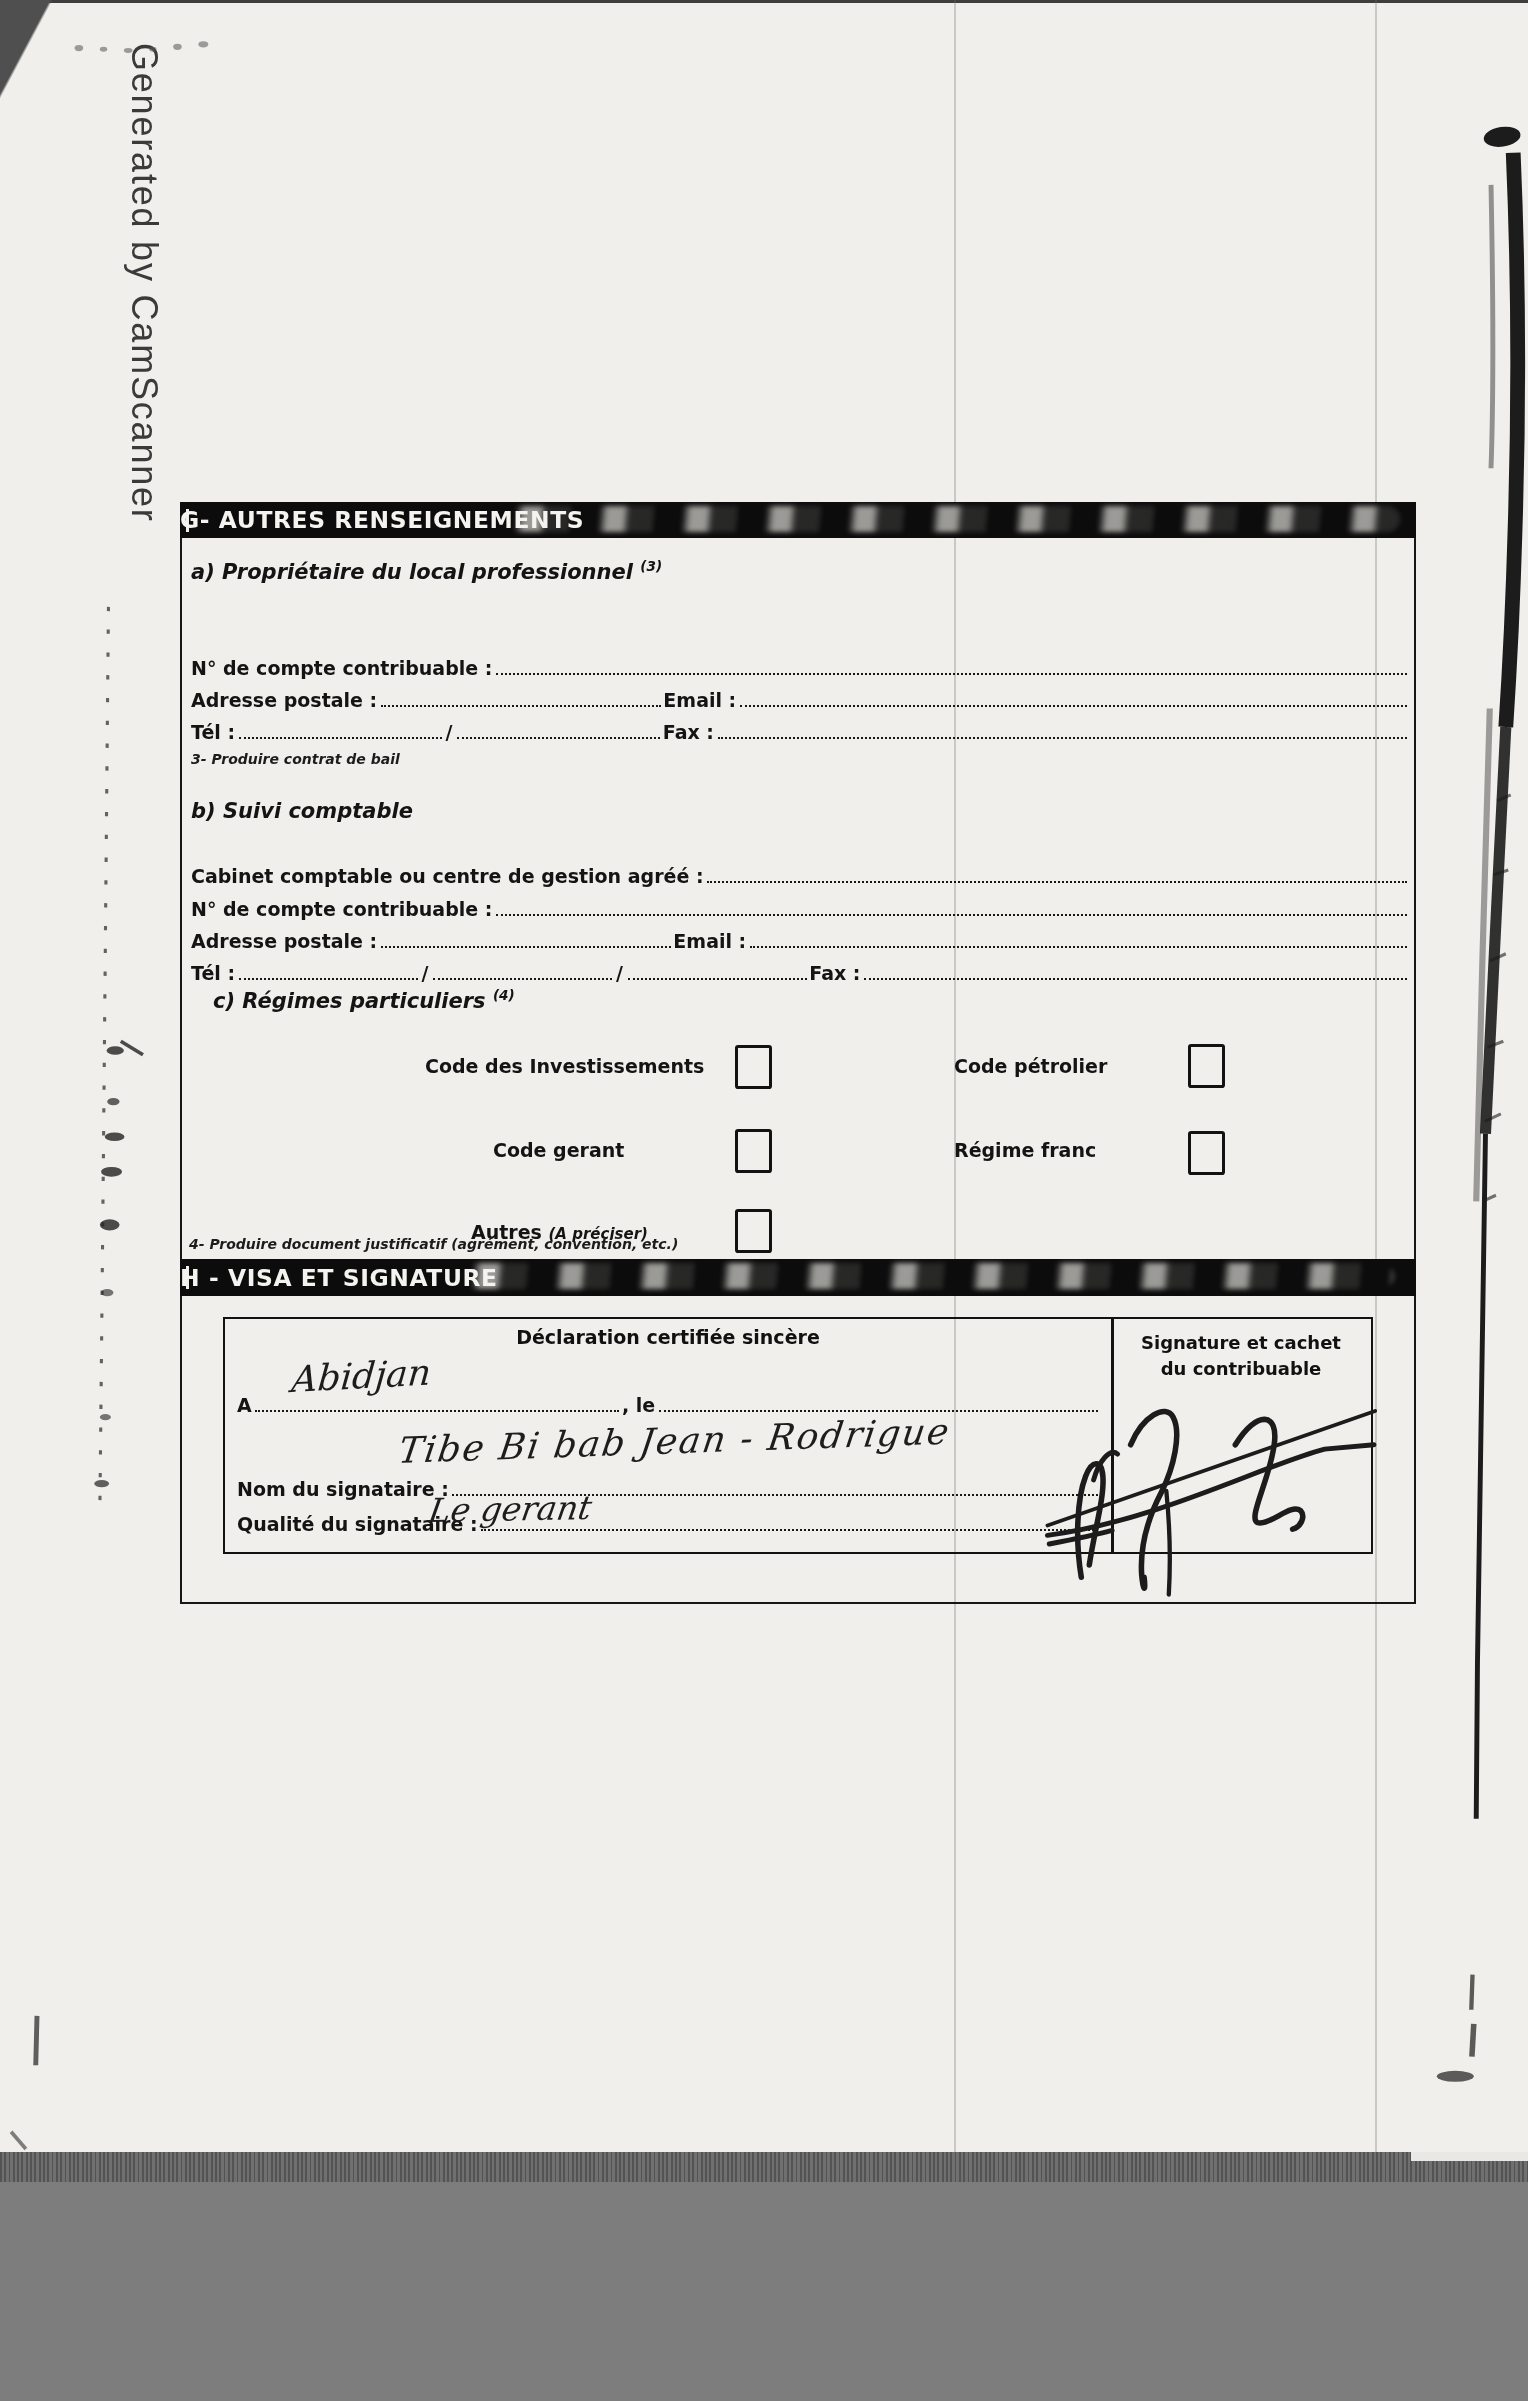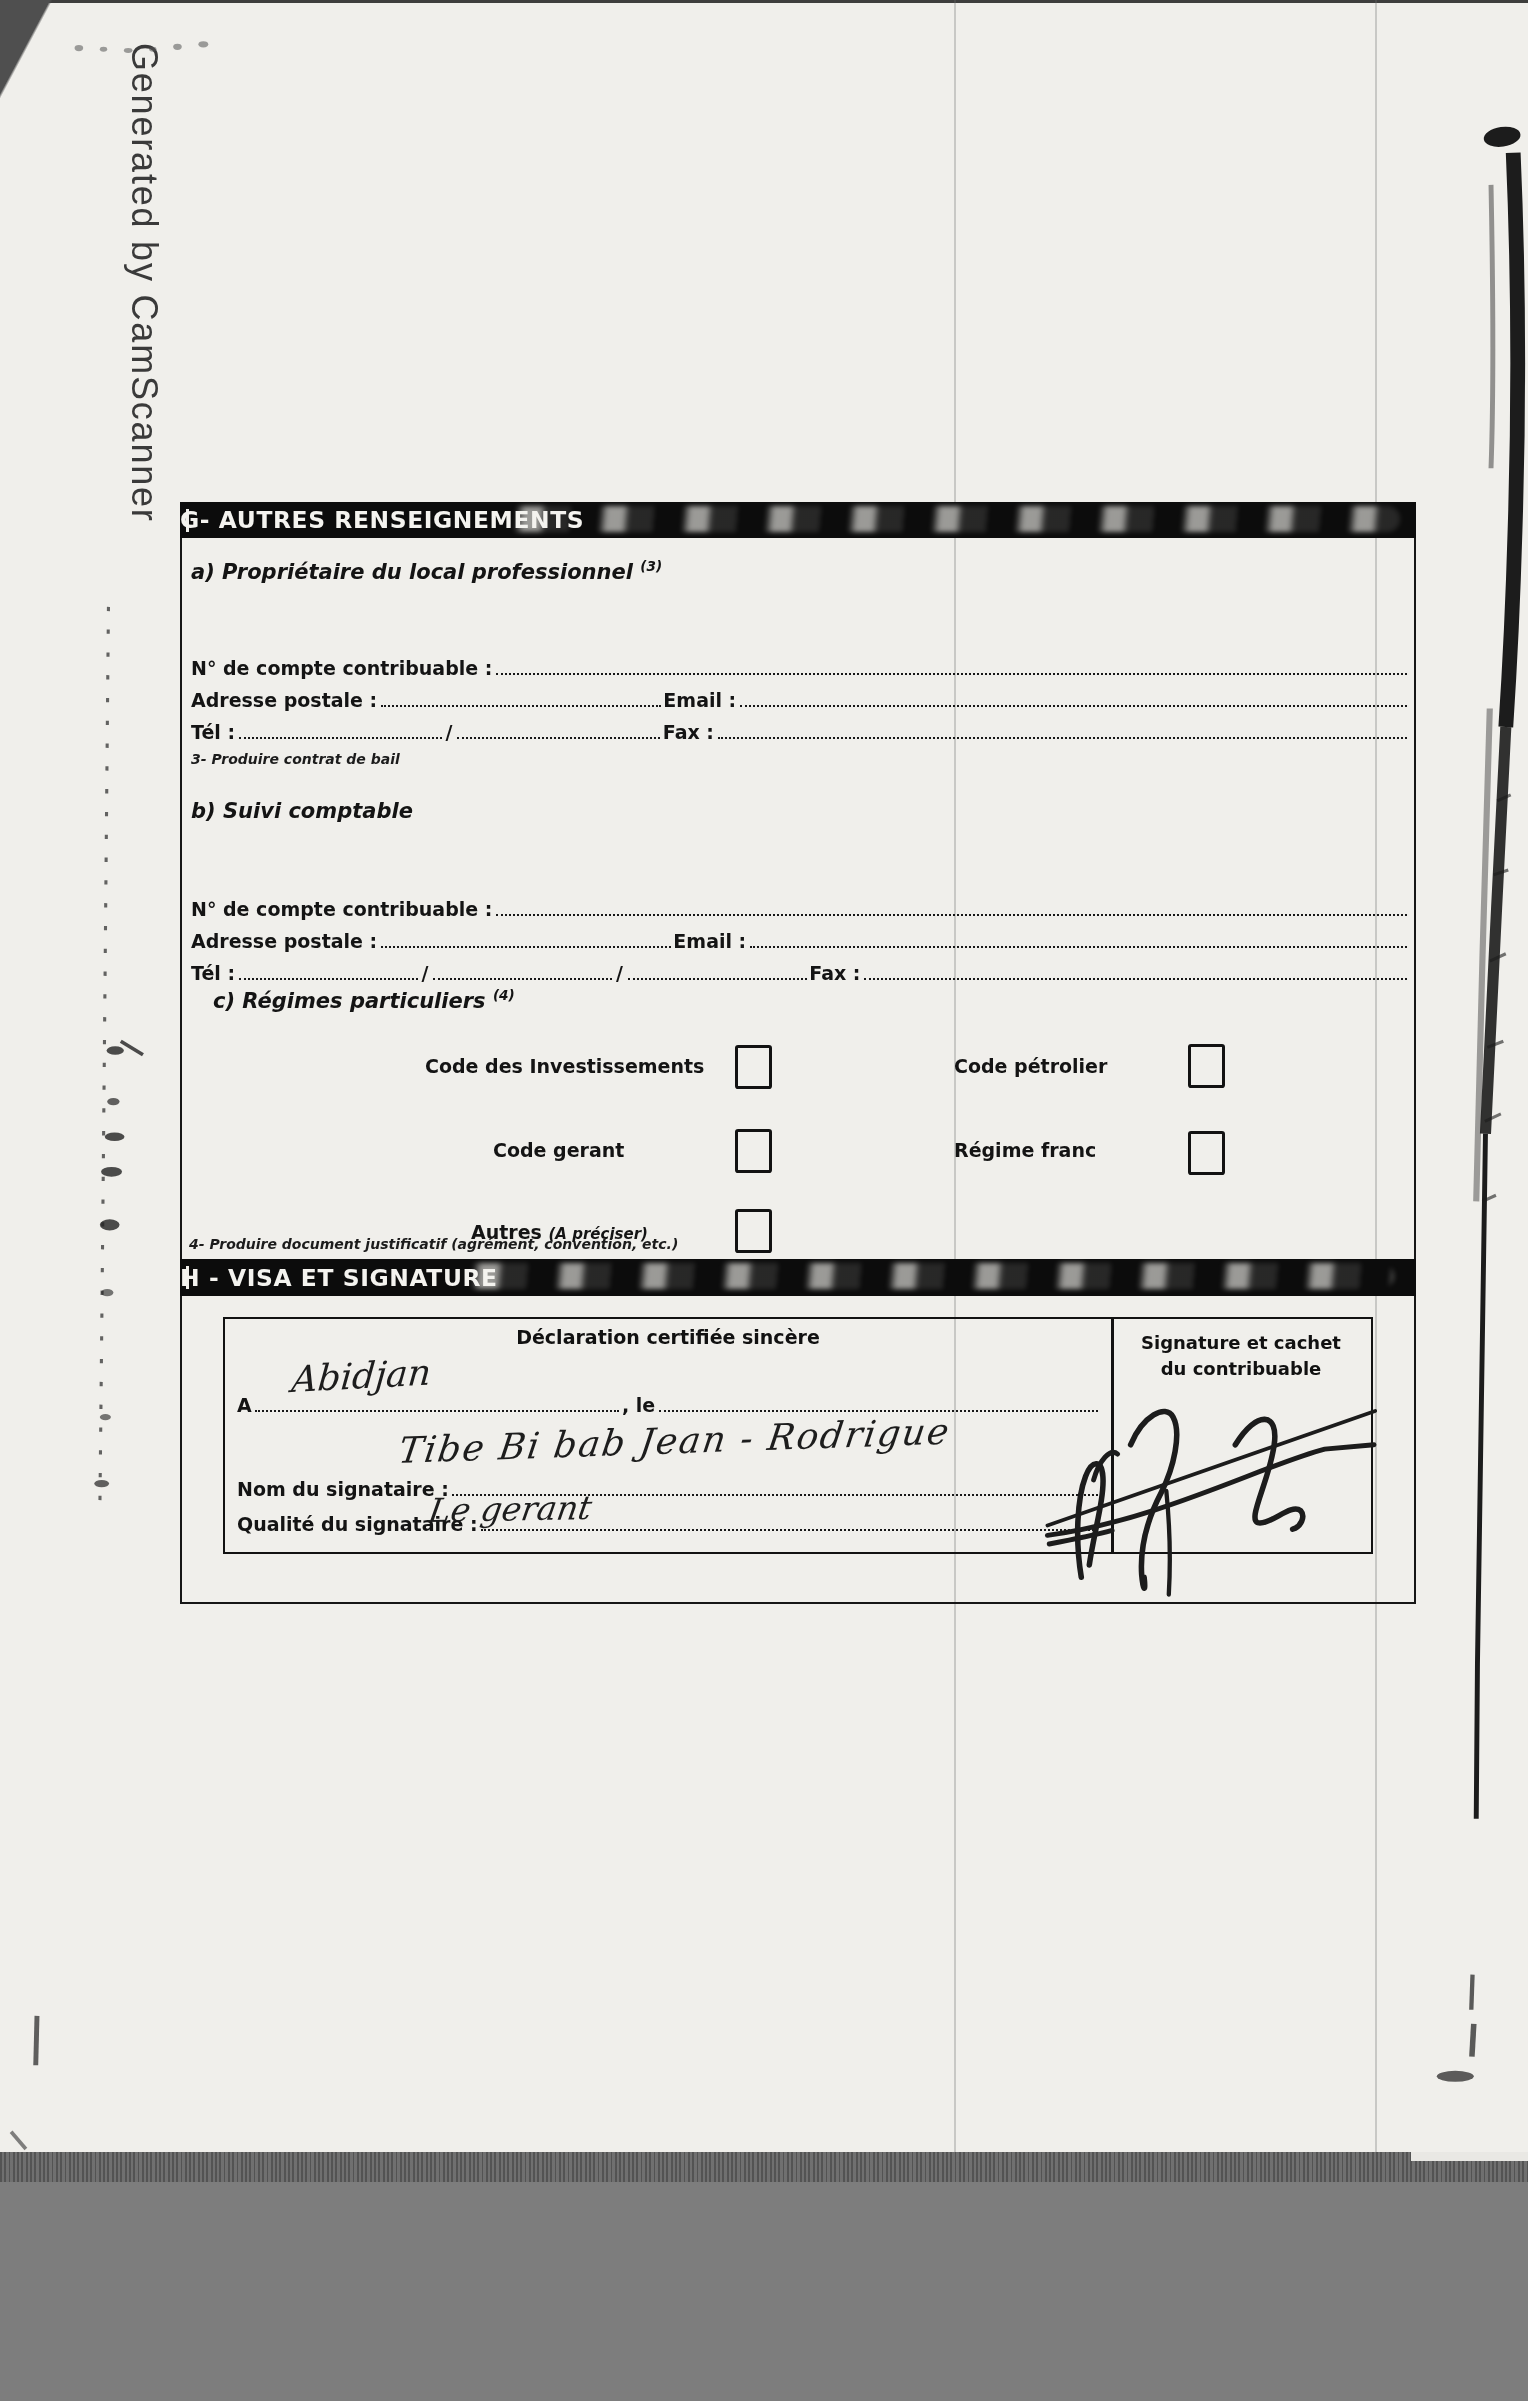--- a/index.html
+++ b/index.html
@@ -108,20 +108,24 @@
     <span class="lbl">Fax :</span>
     <span class="dots"></span>
   </div>
 
   <div class="footnote" style="left:191px; top:751px;">3- Produire contrat de bail</div>
 
   <div class="heading" style="left:191px; top:799px;">
     <span>b) Suivi comptable</span>
   </div>
 
+  <div class="line" style="left:191px; top:861px; width:1218px;">
+    <span class="lbl">Cabinet comptable ou centre de gestion agréé :</span>
+    <span class="dots"></span>
+  </div>
   <div class="line" style="left:191px; top:894px; width:1218px;">
     <span class="lbl">N° de compte contribuable :</span>
     <span class="dots"></span>
   </div>
   <div class="line" style="left:191px; top:926px; width:1218px;">
     <span class="lbl">Adresse postale :</span>
     <span class="dots fix" style="width:290px;"></span>
     <span class="lbl">Email :</span>
     <span class="dots"></span>
   </div>

